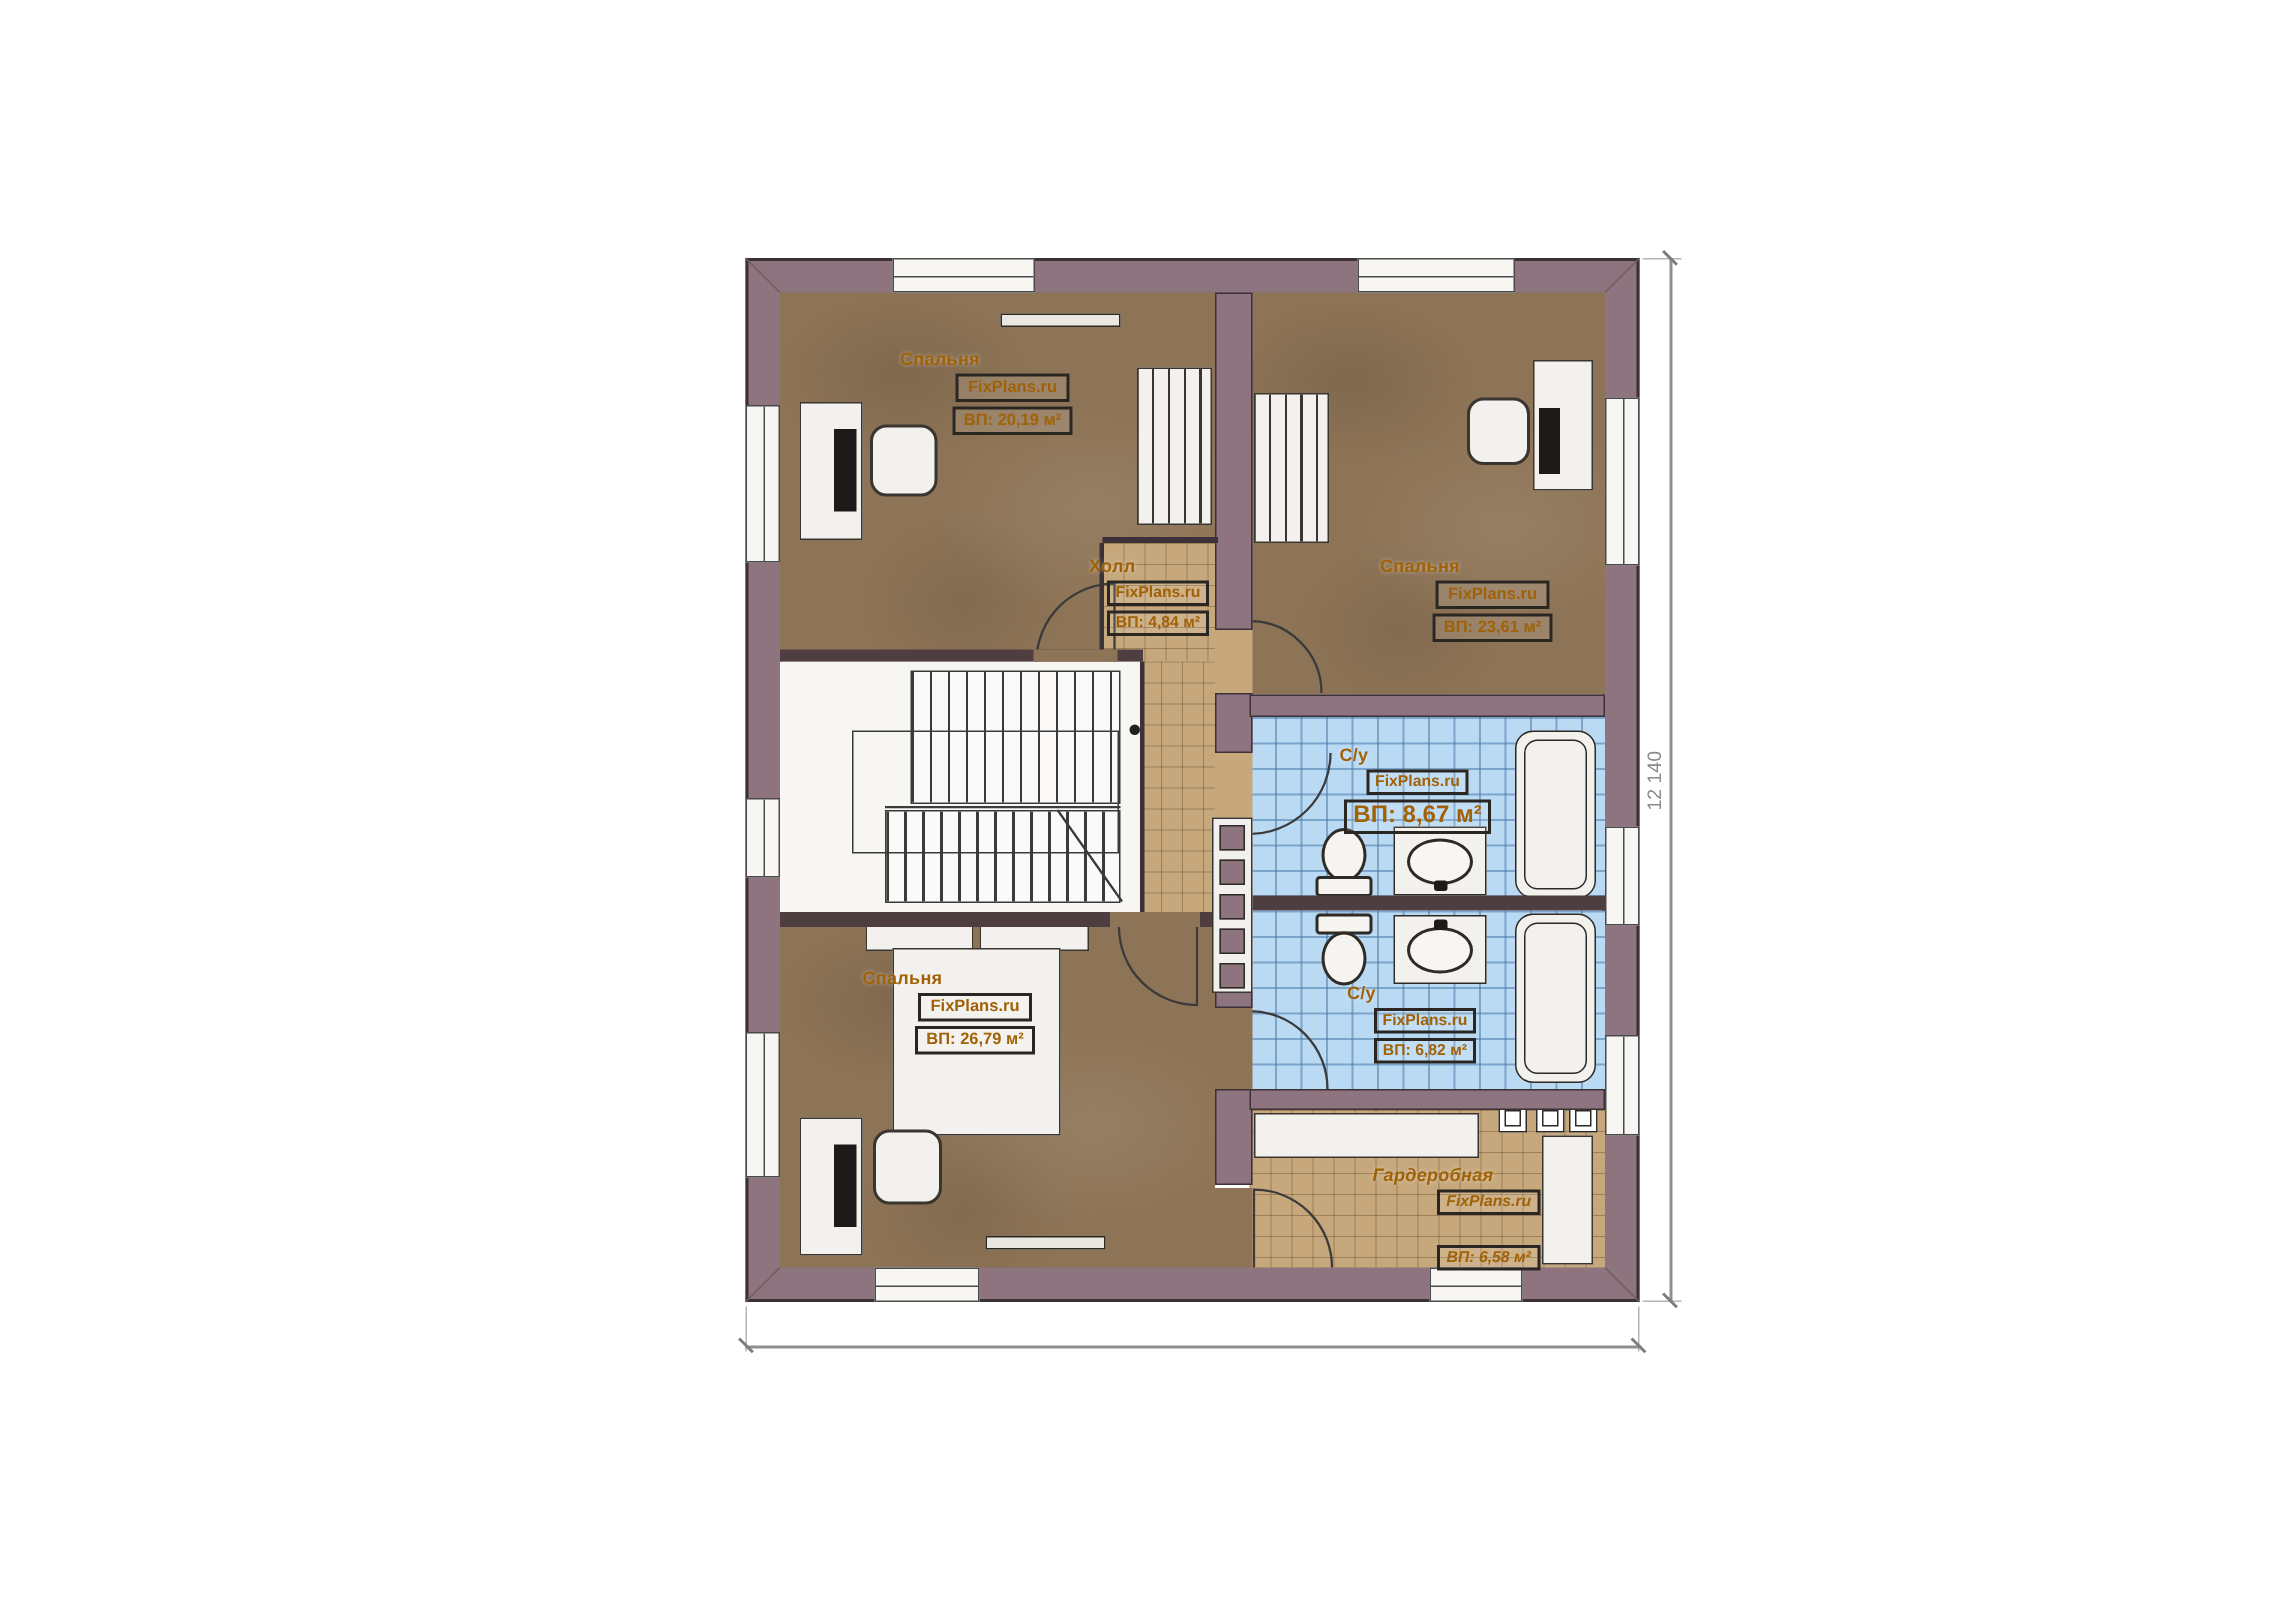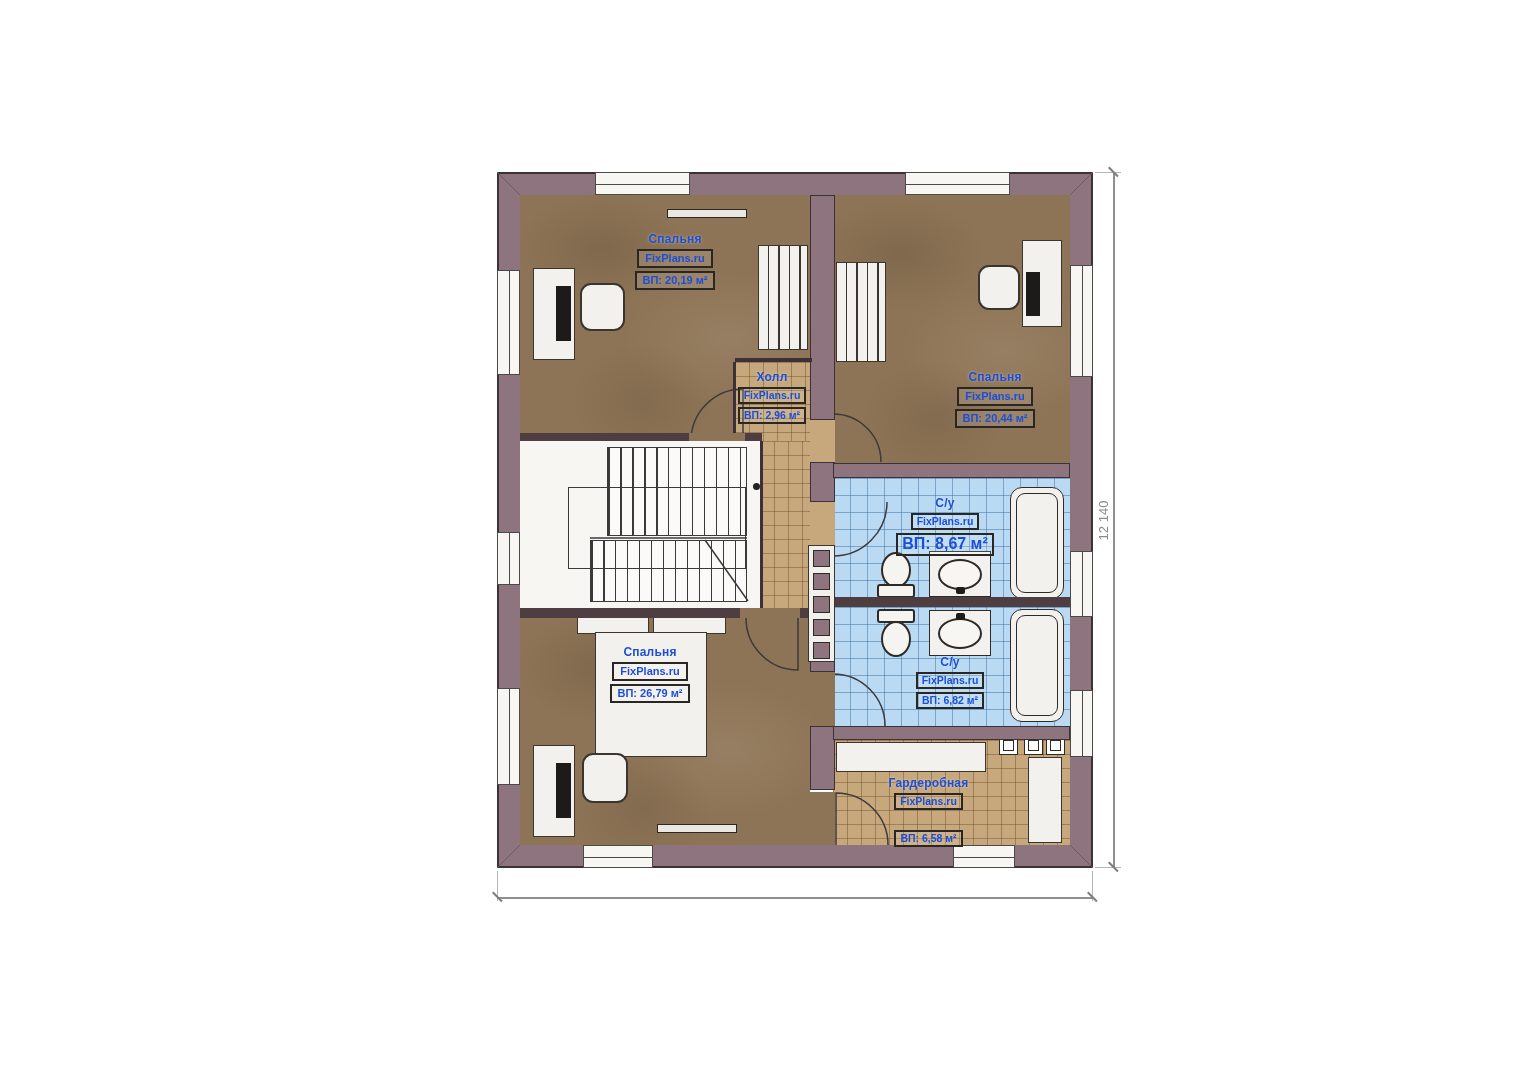--- a/index.html
+++ b/index.html
@@ -58,21 +58,21 @@
   .treads{position:absolute;background-color:#fbfaf8;border:1.5px solid #3a3a3a;box-sizing:border-box;z-index:9;
       background-image:repeating-linear-gradient(90deg, #3a3a3a 0 1.5px, transparent 1.5px 12px);}
   .railing{position:absolute;border:1.5px solid #3a3a3a;box-sizing:border-box;z-index:9;background:transparent;}
   .newel{position:absolute;width:7px;height:7px;border-radius:50%;background:#222;z-index:12;}
 
   
   .shaft{position:absolute;background:#f2f0ec;border:1.5px solid #3a352f;box-sizing:border-box;z-index:22;}
   .shaft-sq{position:absolute;width:17px;height:17px;background:#8d747f;border:1.5px solid #2e2a26;box-sizing:border-box;z-index:23;}
 
   
-  .room-label{position:absolute;z-index:30;text-align:center;color:#1d4ed8;}
+  .room-label{position:absolute;z-index:30;color:#a16207;}
   .room-name{font-size:12px;font-weight:700;letter-spacing:.2px;text-shadow:0 0 3px rgba(255,255,255,.45);}
   .label-box{display:table;margin:3px auto 0;border:2px solid #2a2622;padding:1px 6px 2px;
              font-size:11px;font-weight:700;background:rgba(255,255,255,.12);white-space:nowrap;}
 
   
   .dim-line{position:absolute;background:#8f8f8f;z-index:4;}
   .dim-ext{position:absolute;background:#b5b5b5;z-index:4;}
   .dim-tick{position:absolute;width:13px;height:1.5px;background:#7d7d7d;transform:rotate(45deg);z-index:4;}
   .dim-text{position:absolute;color:#8a8a8a;font-size:13px;z-index:4;text-align:center;}
 
@@ -199,48 +199,48 @@
 
   <div class="room-label" style="left:600px;top:232px;width:150px;">
     <div class="room-name">Спальня</div>
     <div class="label-box">FixPlans.ru</div>
     <div class="label-box">ВП: 20,19 м²</div>
   </div>
 
   <div class="room-label" style="left:726px;top:370px;width:92px;">
     <div class="room-name">Холл</div>
     <div class="label-box" style="font-size:10.5px;padding:0 4px 1px;">FixPlans.ru</div>
-    <div class="label-box" style="font-size:10.5px;padding:0 4px 1px;">ВП: 2,96 м²</div>
+    <div class="label-box" style="font-size:10.5px;padding:0 4px 1px;">ВП: 4,84 м²</div>
   </div>
 
   <div class="room-label" style="left:920px;top:370px;width:150px;">
     <div class="room-name">Спальня</div>
     <div class="label-box">FixPlans.ru</div>
-    <div class="label-box">ВП: 20,44 м²</div>
+    <div class="label-box">ВП: 23,61 м²</div>
   </div>
 
   <div class="room-label" style="left:893px;top:496px;width:104px;">
     <div class="room-name">С/у</div>
     <div class="label-box" style="font-size:10.5px;padding:0 4px 1px;">FixPlans.ru</div>
     <div class="label-box" style="font-size:16px;padding:0 4px 1px;">ВП: 8,67 м²</div>
   </div>
 
   <div class="room-label" style="left:898px;top:655px;width:104px;">
     <div class="room-name">С/у</div>
     <div class="label-box" style="font-size:10.5px;padding:0 4px 1px;">FixPlans.ru</div>
     <div class="label-box" style="font-size:10.5px;padding:0 4px 1px;">ВП: 6,82 м²</div>
   </div>
 
   <div class="room-label" style="left:575px;top:645px;width:150px;">
     <div class="room-name">Спальня</div>
     <div class="label-box">FixPlans.ru</div>
     <div class="label-box">ВП: 26,79 м²</div>
   </div>
 
-  <div class="room-label" style="left:851px;top:776px;width:155px;">
+  <div class="room-label" style="left:915px;top:776px;width:155px;font-style:italic;">
     <div class="room-name">Гардеробная</div>
     <div class="label-box" style="font-size:10.5px;padding:0 4px 1px;">FixPlans.ru</div>
     <div class="label-box" style="font-size:10.5px;padding:0 4px 1px;margin-top:20px;">ВП: 6,58 м²</div>
   </div>
 
   <div class="dim-ext" style="left:497px;top:871px;width:1px;height:30px;"></div>
   <div class="dim-ext" style="left:1092px;top:871px;width:1px;height:30px;"></div>
   <div class="dim-line" style="left:497px;top:897px;width:597px;height:1.5px;"></div>
   <div class="dim-tick" style="left:491px;top:896px;"></div>
   <div class="dim-tick" style="left:1086px;top:896px;"></div>

